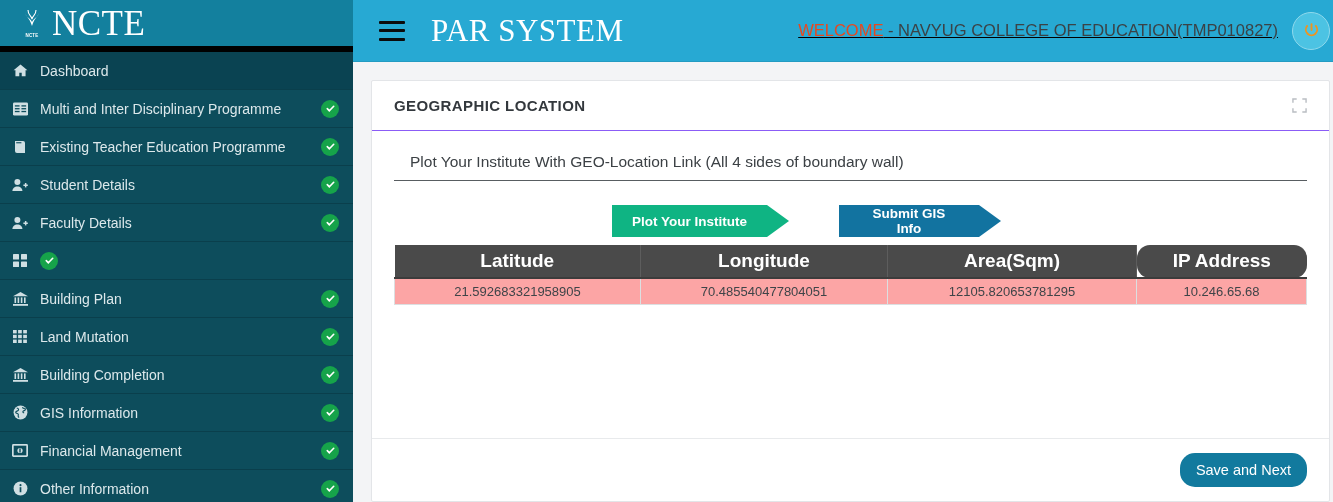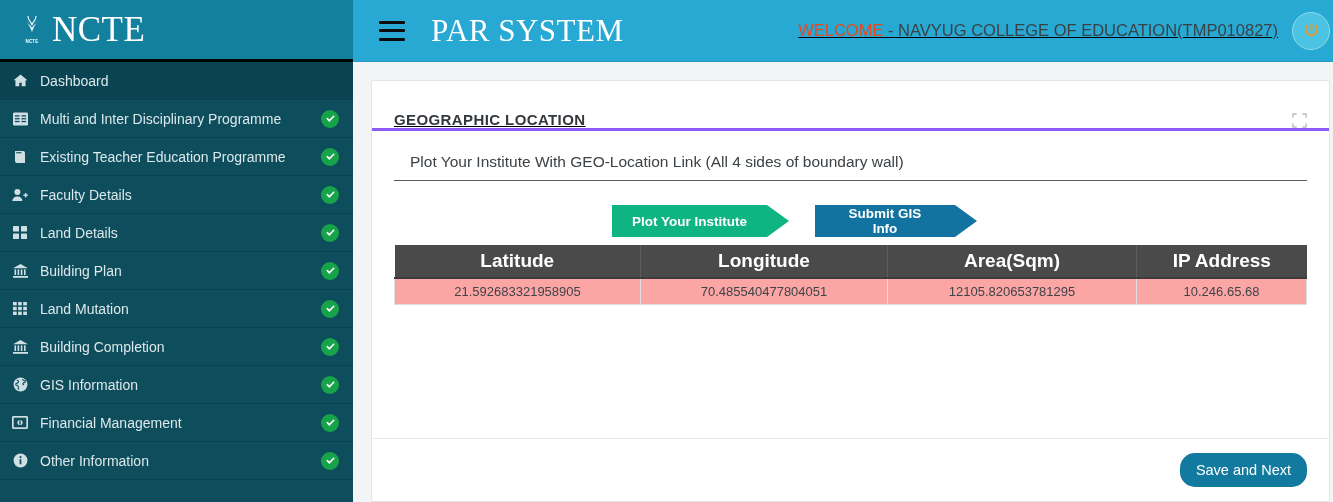--- a/index.html
+++ b/index.html
@@ -13,26 +13,26 @@
 
   
   .sidebar {
     width: 353px; height: 502px;
     background: #0d4d5c;
     flex: 0 0 353px;
     overflow: hidden;
     position: relative;
   }
   .brand {
-    height: 62px;
+    height: 52px;
     background: #13809e;
     display: flex;
     align-items: center;
     padding-left: 14px;
-    border-bottom: 3px solid #000000;
+    border-bottom: 6px solid #000000;
   }
   .brand-emblem {
     width: 36px; height: 44px;
     display: flex; flex-direction: column;
     align-items: center; justify-content: center;
     color: #fff;
     flex: 0 0 36px;
   }
   .brand-emblem svg { display:block; }
   .brand-emblem .em-sub {
@@ -99,39 +99,39 @@
   }
   .power-btn svg { display:block; }
 
   .content { flex: 1 1 auto; padding: 18px 16px 0 18px; overflow: hidden; }
   .card {
     background: #ffffff; border: 1px solid #e3e5e8;
     border-radius: 2px; height: 100%;
     display: flex; flex-direction: column;
   }
   .card-head {
-    height: 50px; display: flex; align-items: flex-end;
-    padding: 0 22px; border-bottom: 3px solid #8b5cf6; text-decoration: underline;
+    height: 50px; display: flex; align-items: center;
+    padding: 0 22px; border-bottom: 1px solid #8b5cf6;
   }
   .card-title {
     font-size: 15px; font-weight: 700; color: #33383d;
     letter-spacing: .4px;
   }
   .expand-icon { margin-left: auto; cursor: pointer; color: #b9bdc2; display:flex; }
   .expand-icon svg { display: block; }
 
   .card-body { padding: 22px 22px 0 22px; flex: 1 1 auto; }
   .section-title {
     font-size: 15.5px; color: #3c4145;
     padding: 0 0 9px 16px;
     border-bottom: 1px solid #585d61;
   }
 
   .btn-row {
-    display: flex; align-items: flex-end; gap: 48px;
+    display: flex; align-items: flex-end; gap: 72px;
     margin: 24px 0 0 0; padding-left: 218px;
   }
   .arrow-btn {
     position: relative; height: 32px;
     display: flex; align-items: center; justify-content: center;
     color: #fff; font-size: 13.5px; font-weight: 600;
     padding: 0 20px; cursor: pointer; border: none;
     font-family: "Liberation Sans", sans-serif;
   }
   .arrow-btn::after {
@@ -149,21 +149,21 @@
     width: 912px; border-collapse: collapse; margin-top: 8px;
     table-layout: fixed;
   }
   table.gis-table th {
     background: #4a4a4a; color: #ffffff;
     font-size: 19px; font-weight: 700;
     padding: 5px 4px; text-align: center;
     border-right: 1px solid #5d5d5d;
     border-bottom: 2px solid #3c3c3c;
   }
-  table.gis-table th:last-child { border-right: none; }
+  table.gis-table th:last-child { border-right: none; border-radius: 13px; }
   table.gis-table td {
     font-size: 13px; color: #3f4448; text-align: center;
     padding: 5px 4px; border: 1px solid #dcdfe1;
     background: #fca5a5;
   }
   .col-lat { width: 246px; } .col-lon { width: 247px; }
   .col-area { width: 249px; } .col-ip { width: 170px; }
 
   .card-foot {
     border-top: 1px solid #e8eaec;
@@ -230,48 +230,63 @@
             </svg>
         </span>
         <span class="nav-label">Existing Teacher Education Programme</span>
         <span class="nav-check">
           <svg width="11" height="11" viewBox="0 0 12 12" fill="none">
               <path d="M2.5 6.2 4.8 8.5 9.5 3.6" stroke="#fff" stroke-width="1.8" stroke-linecap="round" stroke-linejoin="round"></path>
             </svg>
         </span>
       </li>
 
-
       <li class="nav-item">
         <span class="nav-icon">
           <svg width="16" height="14" viewBox="0 0 16 14" fill="currentColor">
               <circle cx="5.4" cy="4" r="3"></circle>
               <path d="M0.4 13c0-2.8 2.2-4.6 5-4.6s5 1.8 5 4.6H0.4z"></path>
               <rect x="11.4" y="6.5" width="4.4" height="1.5"></rect>
               <rect x="12.9" y="5" width="1.5" height="4.4"></rect>
             </svg>
         </span>
+        <span class="nav-label">Student Details</span>
+        <span class="nav-check">
+          <svg width="11" height="11" viewBox="0 0 12 12" fill="none">
+              <path d="M2.5 6.2 4.8 8.5 9.5 3.6" stroke="#fff" stroke-width="1.8" stroke-linecap="round" stroke-linejoin="round"></path>
+            </svg>
+        </span>
+      </li>
+
+      <li class="nav-item">
+        <span class="nav-icon">
+          <svg width="16" height="14" viewBox="0 0 16 14" fill="currentColor">
+              <circle cx="5.4" cy="4" r="3"></circle>
+              <path d="M0.4 13c0-2.8 2.2-4.6 5-4.6s5 1.8 5 4.6H0.4z"></path>
+              <rect x="11.4" y="6.5" width="4.4" height="1.5"></rect>
+              <rect x="12.9" y="5" width="1.5" height="4.4"></rect>
+            </svg>
+        </span>
         <span class="nav-label">Faculty Details</span>
         <span class="nav-check">
           <svg width="11" height="11" viewBox="0 0 12 12" fill="none">
               <path d="M2.5 6.2 4.8 8.5 9.5 3.6" stroke="#fff" stroke-width="1.8" stroke-linecap="round" stroke-linejoin="round"></path>
             </svg>
         </span>
       </li>
 
       <li class="nav-item">
         <span class="nav-icon">
           <svg width="14" height="13" viewBox="0 0 14 13" fill="currentColor">
               <rect x="0" y="0" width="6" height="5.5" rx=".6"></rect>
               <rect x="8" y="0" width="6" height="5.5" rx=".6"></rect>
               <rect x="0" y="7.5" width="6" height="5.5" rx=".6"></rect>
               <rect x="8" y="7.5" width="6" height="5.5" rx=".6"></rect>
             </svg>
         </span>
-        <span class="nav-label">Land Details</span>
         <span class="nav-check">
           <svg width="11" height="11" viewBox="0 0 12 12" fill="none">
               <path d="M2.5 6.2 4.8 8.5 9.5 3.6" stroke="#fff" stroke-width="1.8" stroke-linecap="round" stroke-linejoin="round"></path>
             </svg>
         </span>
       </li>
 
       <li class="nav-item">
         <span class="nav-icon">
           <svg width="15" height="14" viewBox="0 0 15 14" fill="currentColor">

